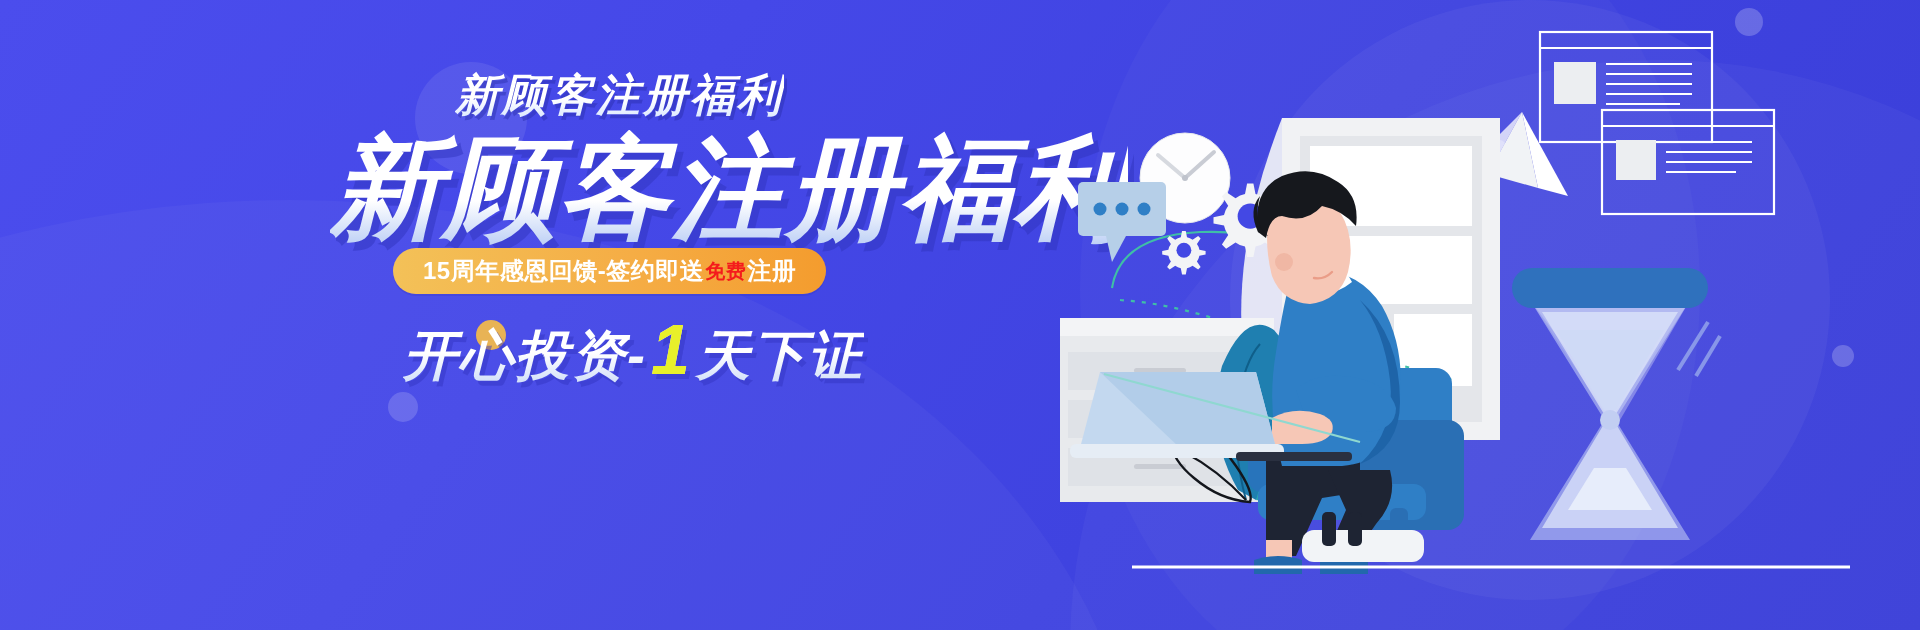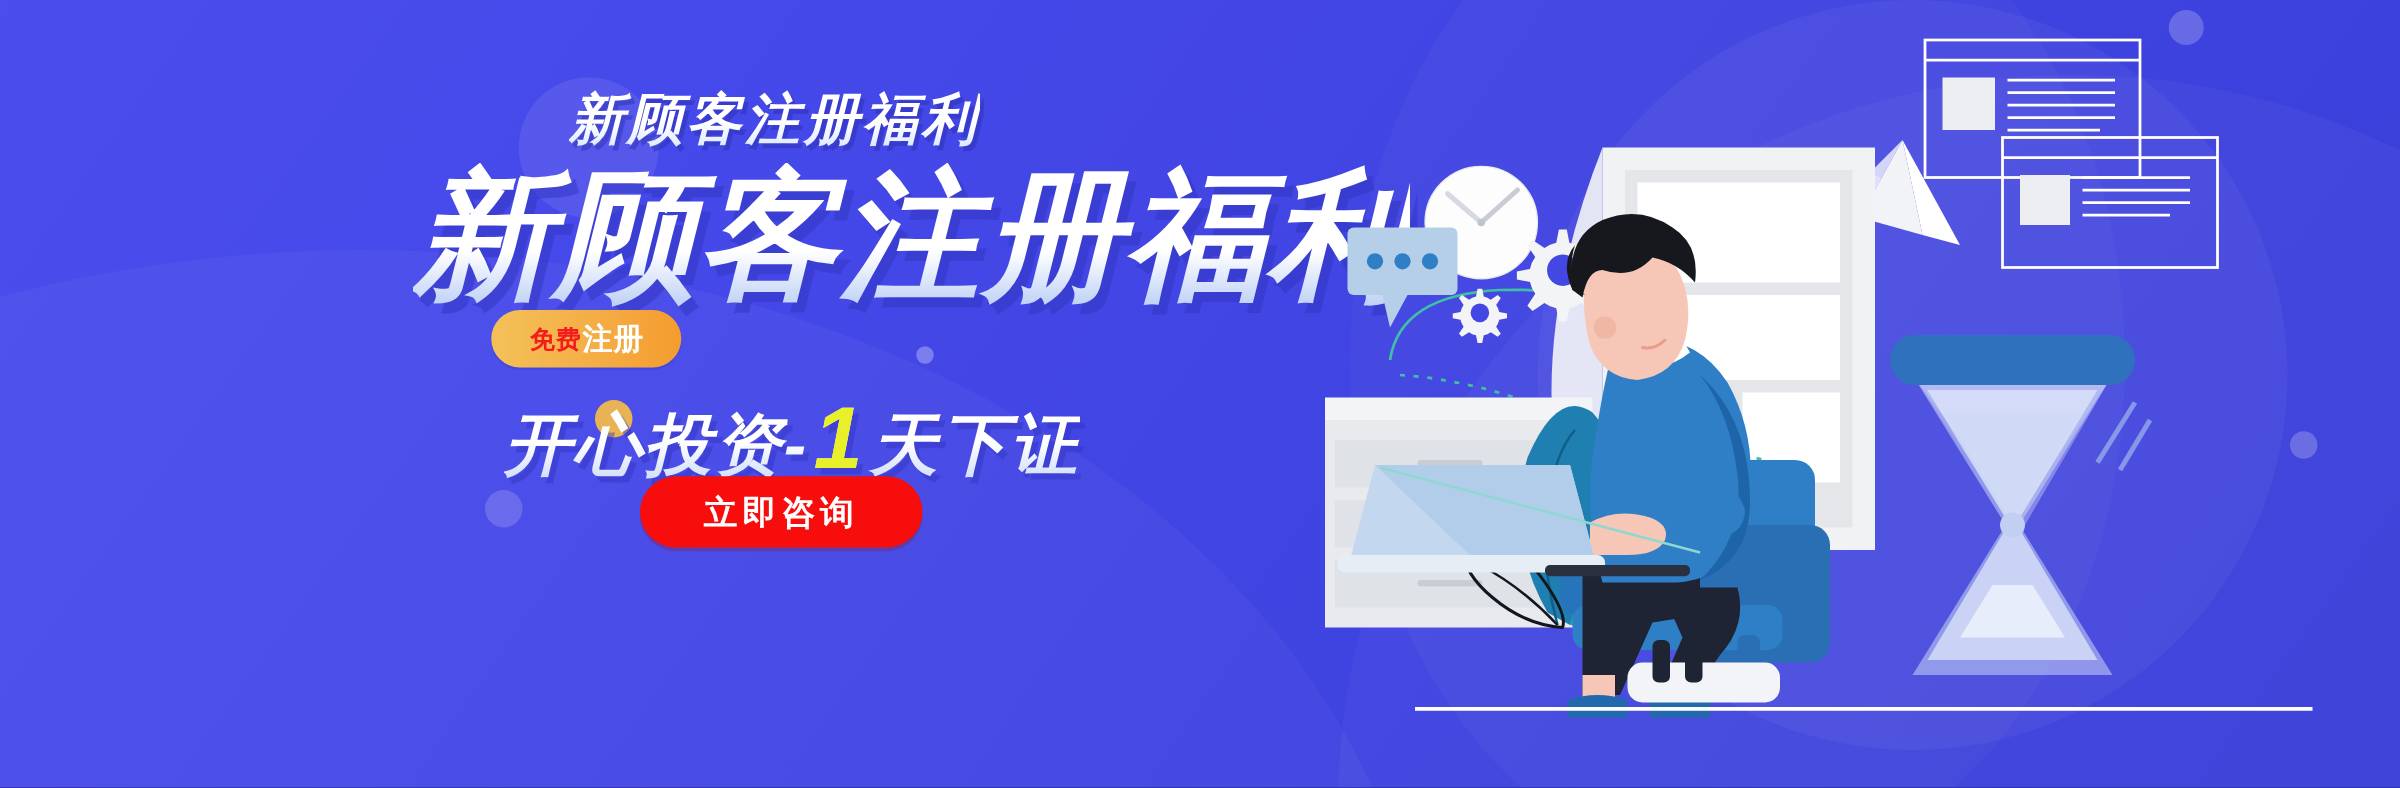--- a/index.html
+++ b/index.html
@@ -126,29 +126,29 @@
     <div class="dot dot-orange"></div>
   </div>
 
   <div class="copy">
 
     <div class="eyebrow">新顾客注册福利</div>
 
     <div class="headline">新顾客注册福利</div>
 
     <div class="pill">
+      <span>15周年感恩回馈-签约即送</span>
       <span class="hl">免费</span>
       <span>注册</span>
     </div>
 
     <div class="tagline">
       <span>开心投资-</span><span class="num">1</span><span>天下证</span>
     </div>
 
-    <button class="cta">立即咨询</button>
   </div>
 
   <div class="art">
     <svg width="860" height="630" viewBox="0 0 860 630" xmlns="http://www.w3.org/2000/svg">
 
       <ellipse cx="470" cy="300" rx="300" ry="300" fill="#ffffff" opacity="0.045"></ellipse>
 
       <g>
         <rect x="480" y="32" width="172" height="110" fill="none" stroke="#ffffff" stroke-width="2.2"></rect>
         <line x1="480" y1="48" x2="652" y2="48" stroke="#ffffff" stroke-width="2.2"></line>

